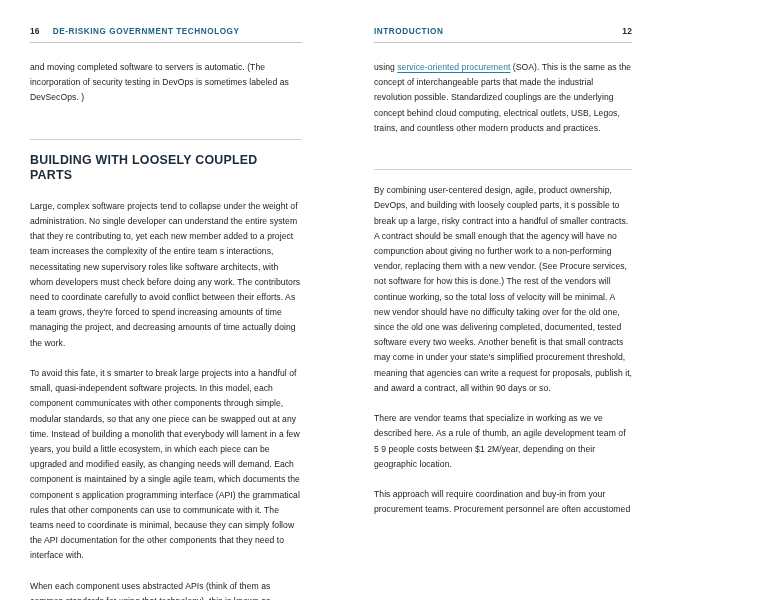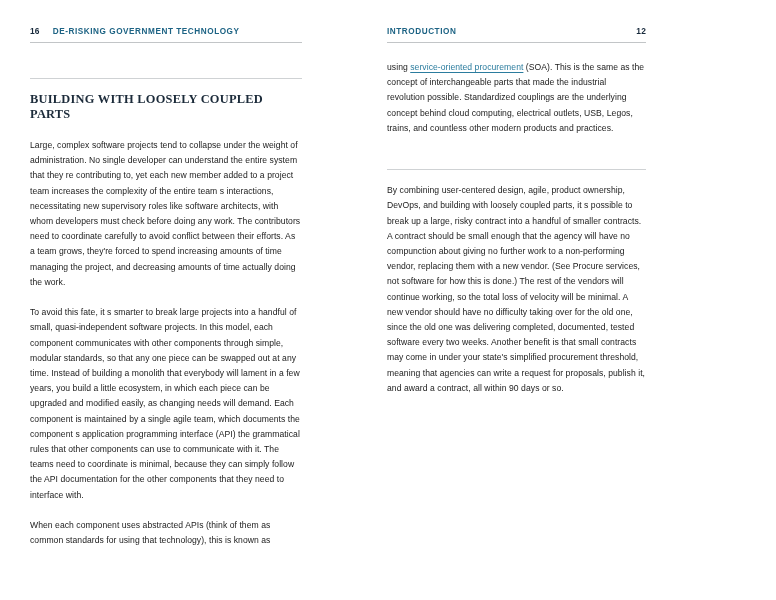--- a/index.html
+++ b/index.html
@@ -32,21 +32,21 @@
   }
 
   .page-inner {
     position: absolute;
     left: 30px;
     right: 30px;
     top: 26px;
     bottom: 0;
   }
   .page-left .page-inner  { left: 30px; right: 40px; }
-  .page-right .page-inner { left: 32px; right: 38px; margin-left: 13px; }
+  .page-right .page-inner { left: 32px; right: 52px; }
 
   
   .runhead {
     display: flex;
     align-items: baseline;
     font-size: 8.2px;
     font-weight: bold;
     letter-spacing: 0.55px;
     color: #1d6384;
     height: 12px;
@@ -94,21 +94,20 @@
     margin: 0 0 13px 0;
     height: 0;
   }
   .section-title {
     font-size: 12.4px;
     font-weight: bold;
     color: #1c2b3a;
     letter-spacing: 0.25px;
     margin: 0 0 16px 0;
     line-height: 15px;
-    font-family: Liberation Serif, serif;
   }
 
   a.doclink {
     color: #2b7c9e;
     text-decoration: underline;
     text-underline-offset: 1.5px;
   }
 
   .gap-before-section { height: 11px; }
 </style>
@@ -121,20 +120,21 @@
     <div class="page-inner">
 
       <div class="runhead runhead-left">
         <span class="folio">16</span>
         <span class="runhead-title">DE-RISKING GOVERNMENT TECHNOLOGY</span>
       </div>
       <hr class="head-rule">
 
       <div class="body">
 
+        <p>and moving completed software to servers is automatic. (The incorporation of security testing in DevOps is sometimes labeled as  DevSecOps. )</p>
 
         <div class="gap-before-section"></div>
 
         <div class="section">
           <hr class="section-rule">
           <h2 class="section-title">BUILDING WITH LOOSELY COUPLED PARTS</h2>
 
           <p>Large, complex software projects tend to collapse under the weight of administration. No single developer can understand the entire system that they re contributing to, yet each new member added to a project team increases the complexity of the entire team s interactions, necessitating new supervisory roles like  software architects,  with whom developers must check before doing any work. The contributors need to coordinate carefully to avoid conflict between their efforts. As a team grows, they're forced to spend increasing amounts of time managing the project, and decreasing amounts of time actually doing the work.</p>
           <p>To avoid this fate, it s smarter to break large projects into a handful of small, quasi-independent software projects. In this model, each component communicates with other components through simple, modular standards, so that any one piece can be swapped out at any time. Instead of building a monolith that everybody will lament in a few years, you build a little ecosystem, in which each piece can be upgraded and modified easily, as changing needs will demand. Each component is maintained by a single agile team, which documents the component s application programming interface (API)     the grammatical rules that other components can use to communicate with it. The teams  need to coordinate is minimal, because they can simply follow the API documentation for the other components that they need to interface with.</p>
           <p>When each component uses abstracted APIs (think of them as common standards for using that technology), this is known as</p>
@@ -157,19 +157,21 @@
 
         <p><span>using </span><a class="doclink" href="#">service-oriented procurement</a><span>  (SOA). This is the same as the concept of  interchangeable parts  that made the industrial revolution possible. Standardized couplings are the underlying concept behind cloud computing, electrical outlets, USB, Legos, trains, and countless other modern products and practices.</span></p>
 
 
         <div class="gap-before-section"></div>
 
         <div class="section">
           <hr class="section-rule">
 
           <p>By combining user-centered design, agile, product ownership, DevOps, and building with loosely coupled parts, it s possible to break up a large, risky contract into a handful of smaller contracts. A contract should be small enough that the agency will have no compunction about giving no further work to a non-performing vendor, replacing them with a new vendor. (See  Procure services, not software  for how this is done.) The rest of the vendors will continue working, so the total loss of velocity will be minimal. A new vendor should have no difficulty taking over for the old one, since the old one was delivering completed, documented, tested software every two weeks. Another benefit is that small contracts may come in under your state's simplified procurement threshold, meaning that agencies can write a request for proposals, publish it, and award a contract, all within 90 days or so.</p>
+          <p>There are vendor teams that specialize in working as we ve described here. As a rule of thumb, an agile development team of 5  9 people costs between $1  2M/year, depending on their geographic location.</p>
+          <p>This approach will require coordination and buy-in from your procurement teams. Procurement personnel are often accustomed</p>
         </div>
 
       </div>
     </div>
   </div>
 
 </div>
 
 </body></html>

